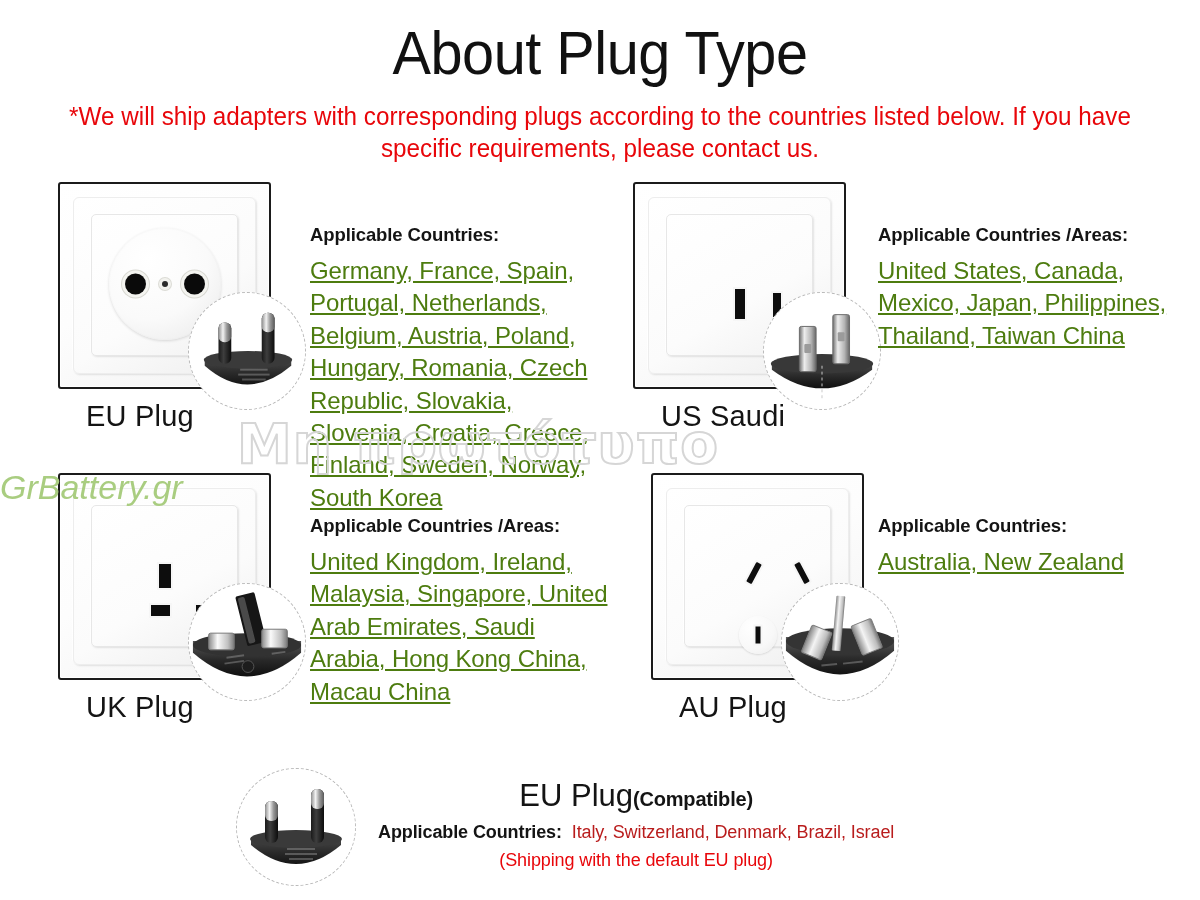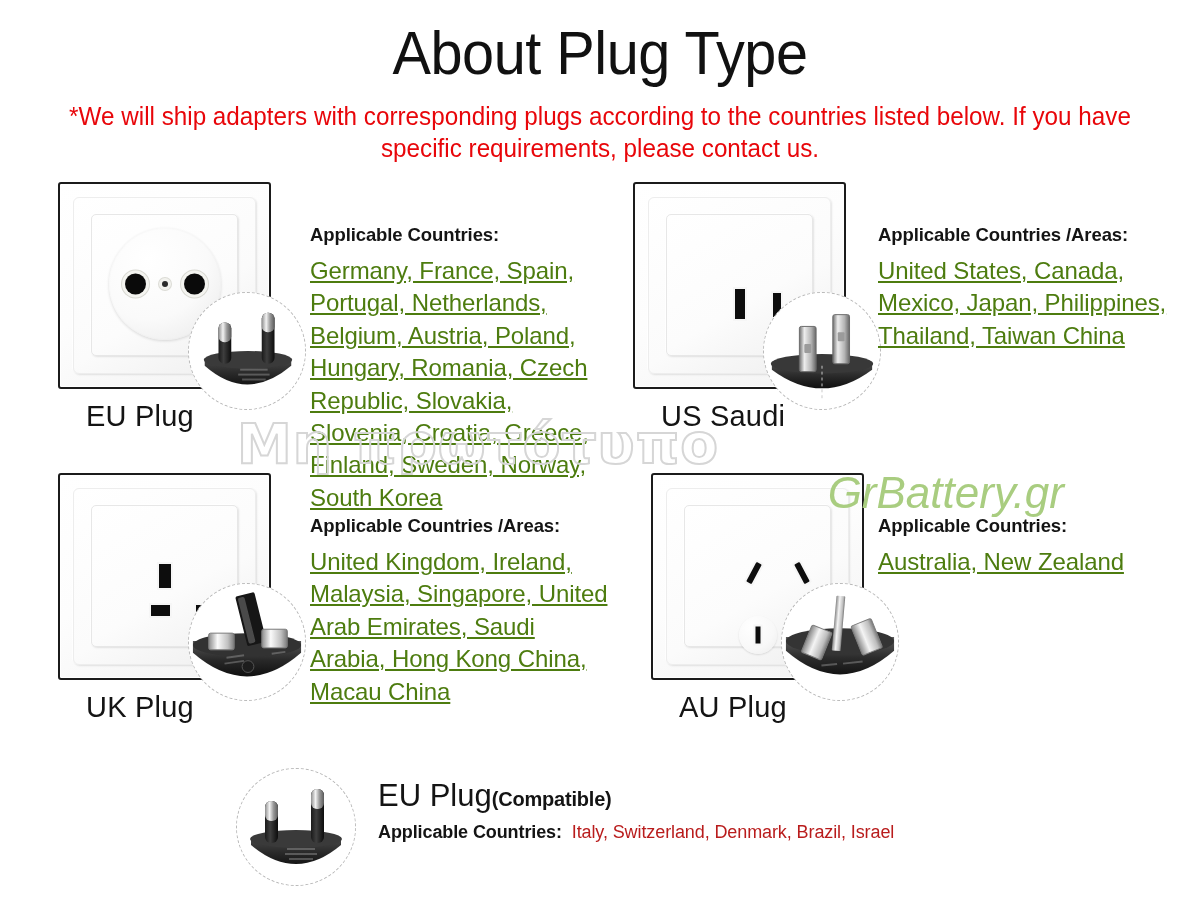--- a/index.html
+++ b/index.html
@@ -150,21 +150,21 @@
     font-size: 18.5px; font-weight: bold; color: #141414;
     margin-bottom: 9px; letter-spacing: -0.1px;
   }
   .info-body {
     font-size: 24px; color: #4d7c0f; line-height: 1.35;
     letter-spacing: -0.1px;
     text-decoration: underline;
   }
 
   
-  #compat { position: absolute; left: 0; top: 760px; width: 1200px; height: 130px; }
+  #compat { position: absolute; left: 0; top: 760px; width: 1200px; height: 130px; text-align: center; }
   .compat-bubble {
     position: absolute; left: 236px; top: 8px;
     width: 120px; height: 118px; border-radius: 50%;
     background: #ffffff; border: 1px dashed #b9b9b9; overflow:hidden;
   }
   .compat-text { position: absolute; left: 378px; top: 20px; }
   .compat-title { font-size: 31px; color: #141414; line-height: 1; }
   .compat-title .sub { font-size: 20px; font-weight: bold; letter-spacing: -0.2px; }
   .compat-line2 { margin-top: 11px; font-size: 18px; letter-spacing: -0.1px; }
   .compat-line2 .lbl { font-weight: bold; color:#141414; }
@@ -177,22 +177,22 @@
     text-align: center;
     font-size: 55px; font-weight: bold;
     color: transparent;
     -webkit-text-stroke: 2px #d6d6d6;
     letter-spacing: 1px;
     pointer-events: none;
     font-family: "DejaVu Sans", sans-serif;
   }
   #watermark-site {
     position: absolute; left: 0; top: 468px; width: 1064px;
-    text-align: right;
-    font-size: 44px; font-style: italic;
+    text-align: left;
+    font-size: 34px; font-style: italic;
     color: #a9cd80;
     pointer-events: none;
     font-family: "Liberation Sans", sans-serif;
   }
 </style>
 </head>
 <body>
 
 <div id="page-title">About Plug Type</div>
 <div id="subtitle">*We will ship adapters with corresponding plugs according to the countries listed below. If you have specific requirements, please contact us.</div>
@@ -428,14 +428,15 @@
       <g opacity="0.30" fill="#cfcfcf">
         <rect x="50" y="79" width="28" height="2"></rect>
           <rect x="48" y="84" width="32" height="2"></rect>
         <rect x="52" y="89" width="24" height="2"></rect>
       </g>
     </svg>
   </div>
   <div class="compat-text">
     <div class="compat-title"><span>EU Plug</span><span class="sub">(Compatible)</span></div>
     <div class="compat-line2"><span class="lbl">Applicable Countries:</span>&nbsp; <span class="cty">Italy, Switzerland, Denmark, Brazil, Israel</span></div>
+    <div class="compat-line3">(Shipping with the default EU plug)</div>
   </div>
 </div>
 
 </body></html>

